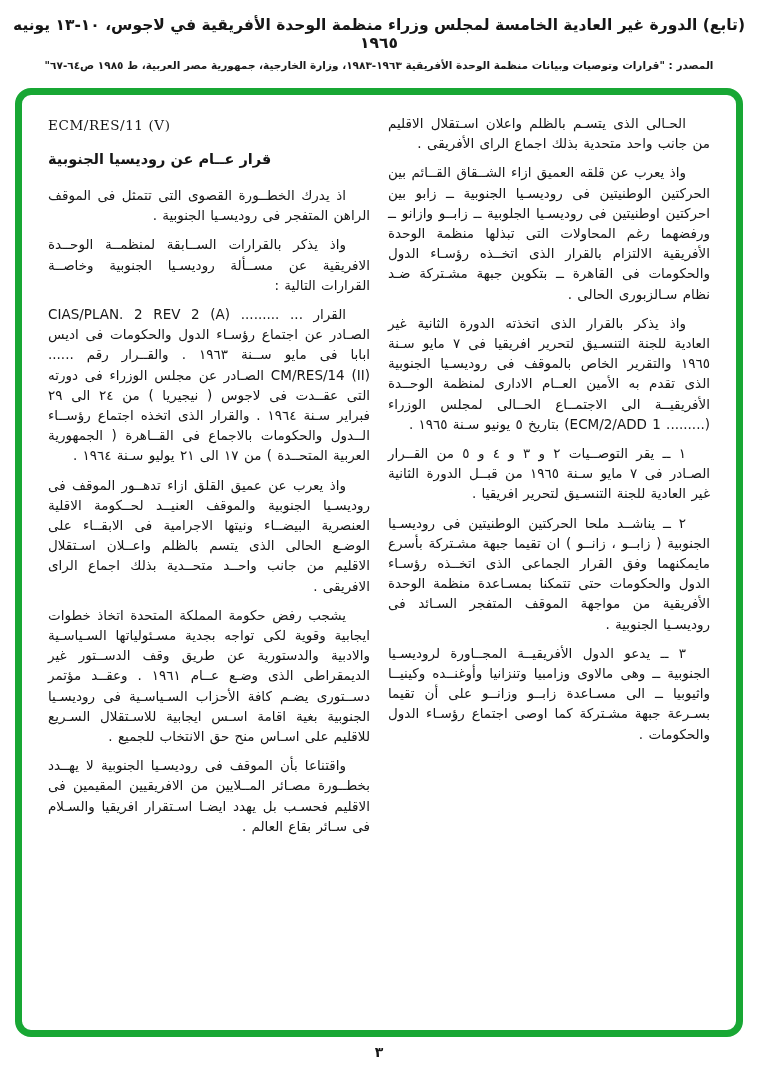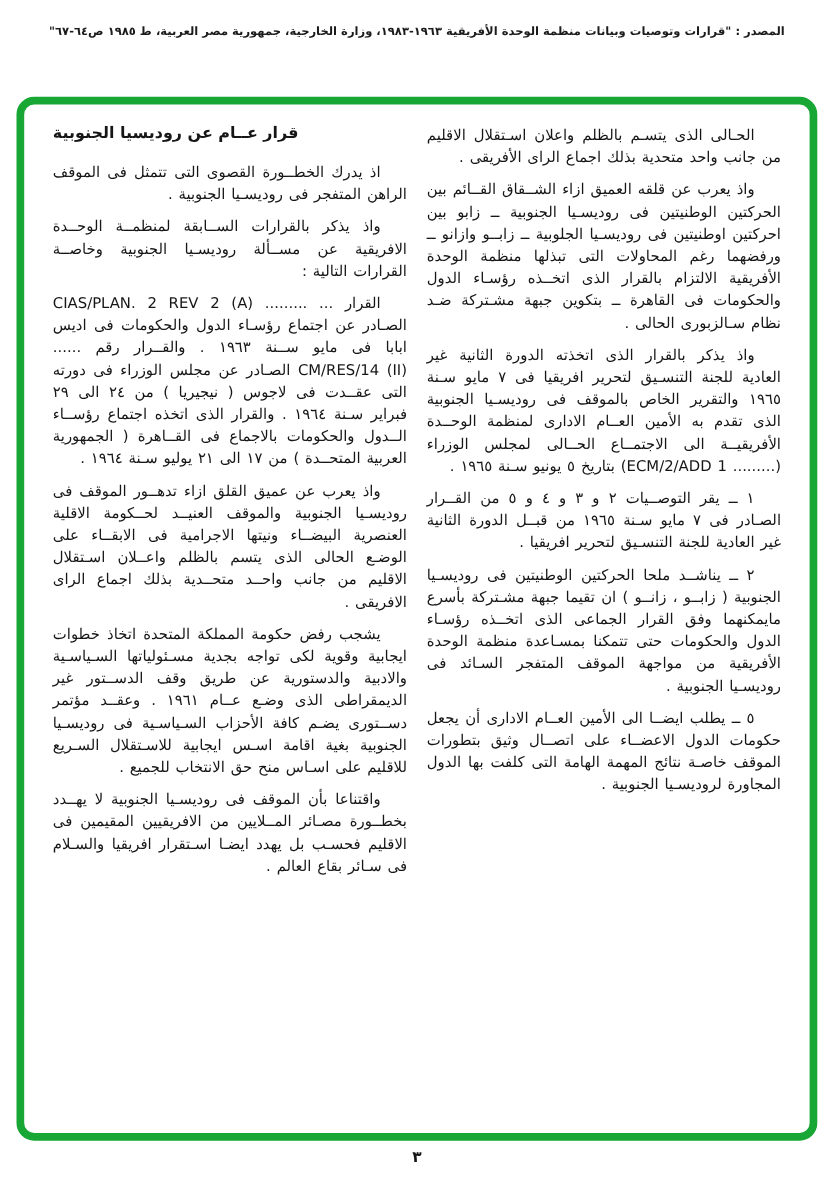--- a/index.html
+++ b/index.html
@@ -52,36 +52,38 @@
     width:100%; text-align:center;
     font-size:14px; font-weight:bold;
   }
 </style>
 </head>
 <body>
 
 <div class="page">
 
   <header class="hdr">
+    <div class="hdr-title">(تابع) الدورة غير العادية الخامسة لمجلس وزراء منظمة الوحدة الأفريقية في لاجوس، ١٠-١٣ يونيه ١٩٦٥</div>
     <div class="hdr-source">المصدر : "قرارات وتوصيات وبيانات منظمة الوحدة الأفريقية ١٩٦٣-١٩٨٣، وزارة الخارجية، جمهورية مصر العربية، ط ١٩٨٥ ص٦٤-٦٧"</div>
   </header>
 
   <div class="frame">
     <div class="cols">
 
       <div class="col">
           <p class="para">الحـالى الذى يتسـم بالظلم واعلان اسـتقلال الاقليم من جانب واحد متحدية بذلك اجماع الراى الأفريقى .</p>
           <p class="para">واذ يعرب عن قلقه العميق ازاء الشــقاق القــائم بين الحركتين الوطنيتين فى روديسـيا الجنوبية ــ زابو بين احركتين اوطنيتين فى روديسـيا الجلوبية ــ زابــو وازانو ــ ورفضهما رغم المحاولات التى تبذلها منظمة الوحدة الأفريقية الالتزام بالقرار الذى اتخــذه رؤسـاء الدول والحكومات فى القاهرة ــ بتكوين جبهة مشـتركة ضـد نظام سـالزبورى الحالى .</p>
           <p class="para">واذ يذكر بالقرار الذى اتخذته الدورة الثانية غير العادية للجنة التنسـيق لتحرير افريقيا فى ٧ مايو سـنة ١٩٦٥ والتقرير الخاص بالموقف فى روديسـيا الجنوبية الذى تقدم به الأمين العــام الادارى لمنظمة الوحــدة الأفريقيــة الى الاجتمــاع الحــالى لمجلس الوزراء ‎(ECM/2/ADD 1 .........)‎ بتاريخ ٥ يونيو سـنة ١٩٦٥ .</p>
           <p class="para">١ ــ يقر التوصــيات ٢ و ٣ و ٤ و ٥ من القــرار الصـادر فى ٧ مايو سـنة ١٩٦٥ من قبــل الدورة الثانية غير العادية للجنة التنسـيق لتحرير افريقيا .</p>
           <p class="para">٢ ــ يناشــد ملحا الحركتين الوطنيتين فى روديسـيا الجنوبية ( زابــو ، زانــو ) ان تقيما جبهة مشـتركة بأسرع مايمكنهما وفق القرار الجماعى الذى اتخــذه رؤسـاء الدول والحكومات حتى تتمكنا بمسـاعدة منظمة الوحدة الأفريقية من مواجهة الموقف المتفجر السـائد فى روديسـيا الجنوبية .</p>
-          <p class="para">٥ ــ يطلب ايضــا الى الأمين العــام الادارى أن يجعل حكومات الدول الاعضــاء على اتصــال وثيق بتطورات الموقف خاصـة نتائج المهمة الهامة التى كلفت بها الدول المجاورة لروديسـيا الجنوبية .</p>
+          <p class="para">٣ ــ يدعو الدول الأفريقيــة المجــاورة لروديسـيا الجنوبية ــ وهى مالاوى وزامبيا وتنزانيا وأوغنــده وكينيــا واثيوبيا ــ الى مسـاعدة زابــو وزانــو على أن تقيما بسـرعة جبهة مشـتركة كما اوصى اجتماع رؤسـاء الدول والحكومات .</p>
         </div>
 
       <div class="col">
+        <div class="doc-code">ECM/RES/11 (V)</div>
         <div class="doc-title">قرار عــام عن روديسيا الجنوبية</div>
         <div>
             <p class="para">اذ يدرك الخطــورة القصوى التى تتمثل فى الموقف الراهن المتفجر فى روديسـيا الجنوبية .</p>
             <p class="para">واذ يذكر بالقرارات الســابقة لمنظمــة الوحــدة الافريقية عن مســألة روديسـيا الجنوبية وخاصــة القرارات التالية :</p>
             <p class="para">القرار ... ......... ‎CIAS/PLAN. 2 REV 2 (A)‎ الصـادر عن اجتماع رؤسـاء الدول والحكومات فى اديس ابابا فى مايو ســنة ١٩٦٣ . والقــرار رقم ...... ‎CM/RES/14 (II)‎ الصـادر عن مجلس الوزراء فى دورته التى عقــدت فى لاجوس ( نيجيريا ) من ٢٤ الى ٢٩ فبراير سـنة ١٩٦٤ . والقرار الذى اتخذه اجتماع رؤســاء الــدول والحكومات بالاجماع فى القــاهرة ( الجمهورية العربية المتحــدة ) من ١٧ الى ٢١ يوليو سـنة ١٩٦٤ .</p>
             <p class="para">واذ يعرب عن عميق القلق ازاء تدهــور الموقف فى روديسـيا الجنوبية والموقف العنيــد لحــكومة الاقلية العنصرية البيضــاء ونيتها الاجرامية فى الابقــاء على الوضـع الحالى الذى يتسم بالظلم واعــلان اسـتقلال الاقليم من جانب واحــد متحــدية بذلك اجماع الراى الافريقى .</p>
             <p class="para">يشجب رفض حكومة المملكة المتحدة اتخاذ خطوات ايجابية وقوية لكى تواجه بجدية مسـئولياتها السـياسـية والادبية والدستورية عن طريق وقف الدســتور غير الديمقراطى الذى وضـع عــام ١٩٦١ . وعقــد مؤتمر دســتورى يضـم كافة الأحزاب السـياسـية فى روديسـيا الجنوبية بغية اقامة اسـس ايجابية للاسـتقلال السـريع للاقليم على اسـاس منح حق الانتخاب للجميع .</p>
             <p class="para">واقتناعا بأن الموقف فى روديسـيا الجنوبية لا يهــدد بخطــورة مصـائر المــلايين من الافريقيين المقيمين فى الاقليم فحسـب بل يهدد ايضـا اسـتقرار افريقيا والسـلام فى سـائر بقاع العالم .</p>
           </div>
       </div>

